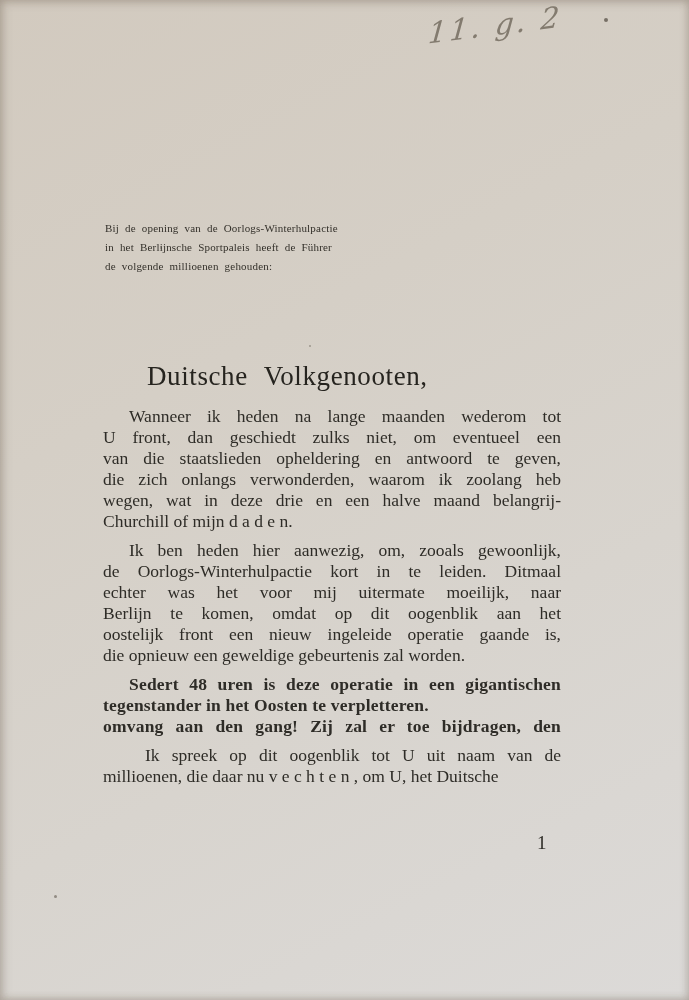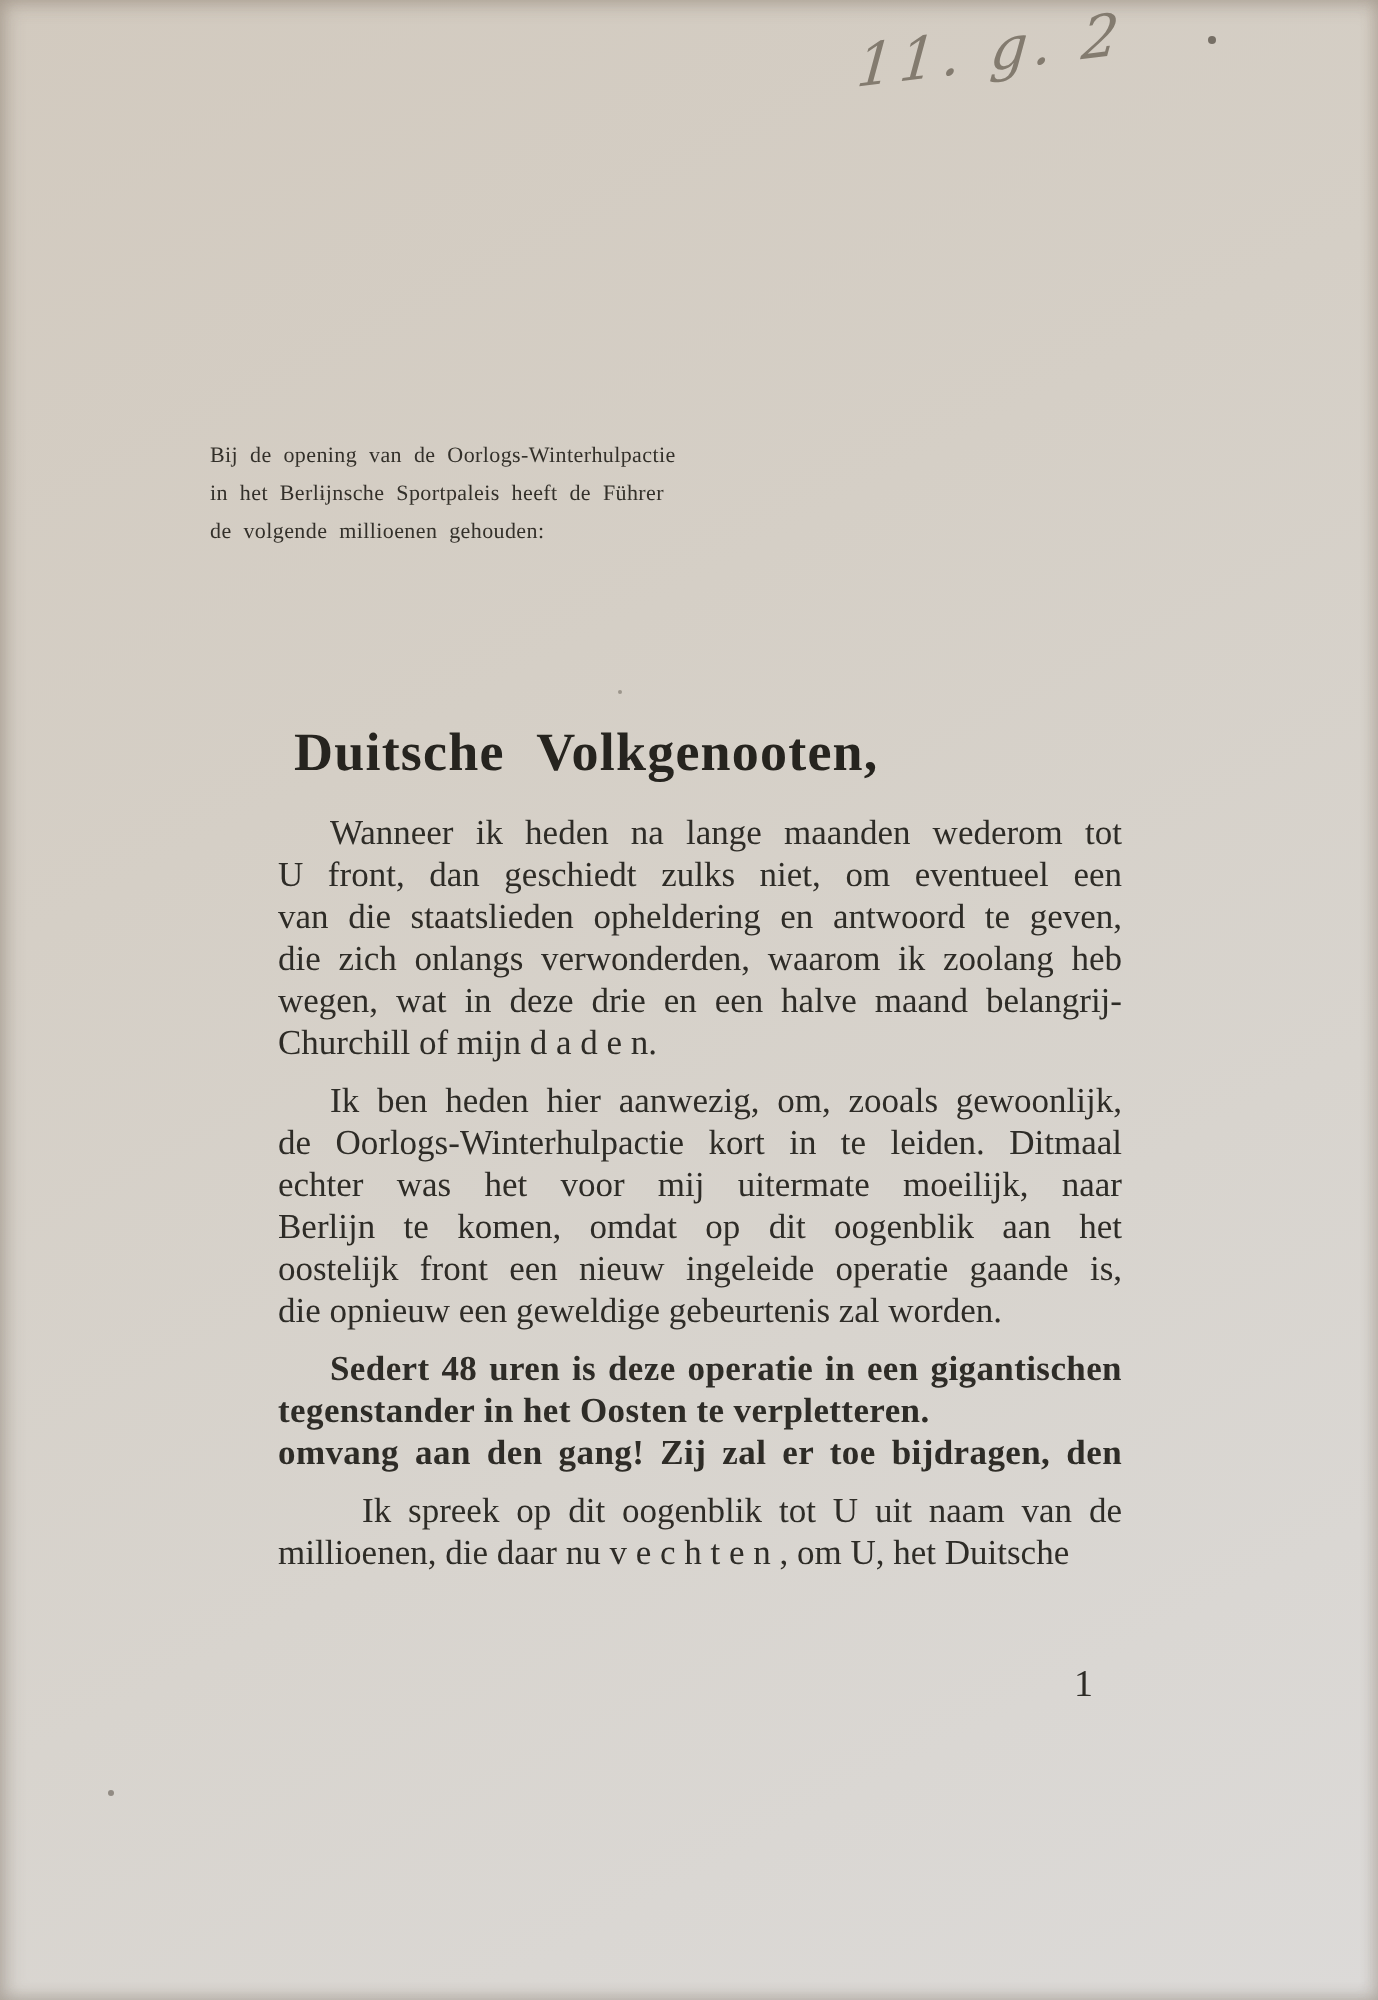--- a/index.html
+++ b/index.html
@@ -26,31 +26,31 @@
     transform:rotate(-7deg) skewX(-12deg);
     white-space:nowrap;
   }
   .intro{
     position:absolute;left:105px;top:179px;width:360px;
     font-size:11px;line-height:19px;
     word-spacing:3px;letter-spacing:.2px;color:#33302a;margin-top:40px;
   }
   .heading{
     position:absolute;left:147px;top:361px;
-    font-size:27px;font-weight:bold;
+    font-size:27px;font-weight:normal;
     letter-spacing:.6px;word-spacing:9px;color:#26241f;
     white-space:nowrap;
     text-align:center;
   }
   .bodytext{
     position:absolute;left:103px;top:406px;width:458px;
     font-size:17.5px;line-height:21px;color:#2e2c27;
   }
   .para{margin:0 0 8px 0;}
-  .para .tline{text-align:justify;text-align-last:justify;margin-left:36px;}
+  .para .tline{text-align:justify;text-align-last:justify;}
   .para .tline.last{text-align-last:left;}
   .para .tline:first-child{padding-left:26px;box-sizing:border-box;}
   .para.indent-large .tline:first-child{padding-left:42px;}
   .para.bold{font-weight:bold;letter-spacing:.2px;}
   .pagenum{
     position:absolute;left:537px;top:832px;
     font-size:19px;color:#2e2c27;letter-spacing:.5px;
   }
   .speck{position:absolute;border-radius:50%;background:#574f45;}
   .speck.s1{left:604px;top:18px;width:4px;height:4px;opacity:.75;}

